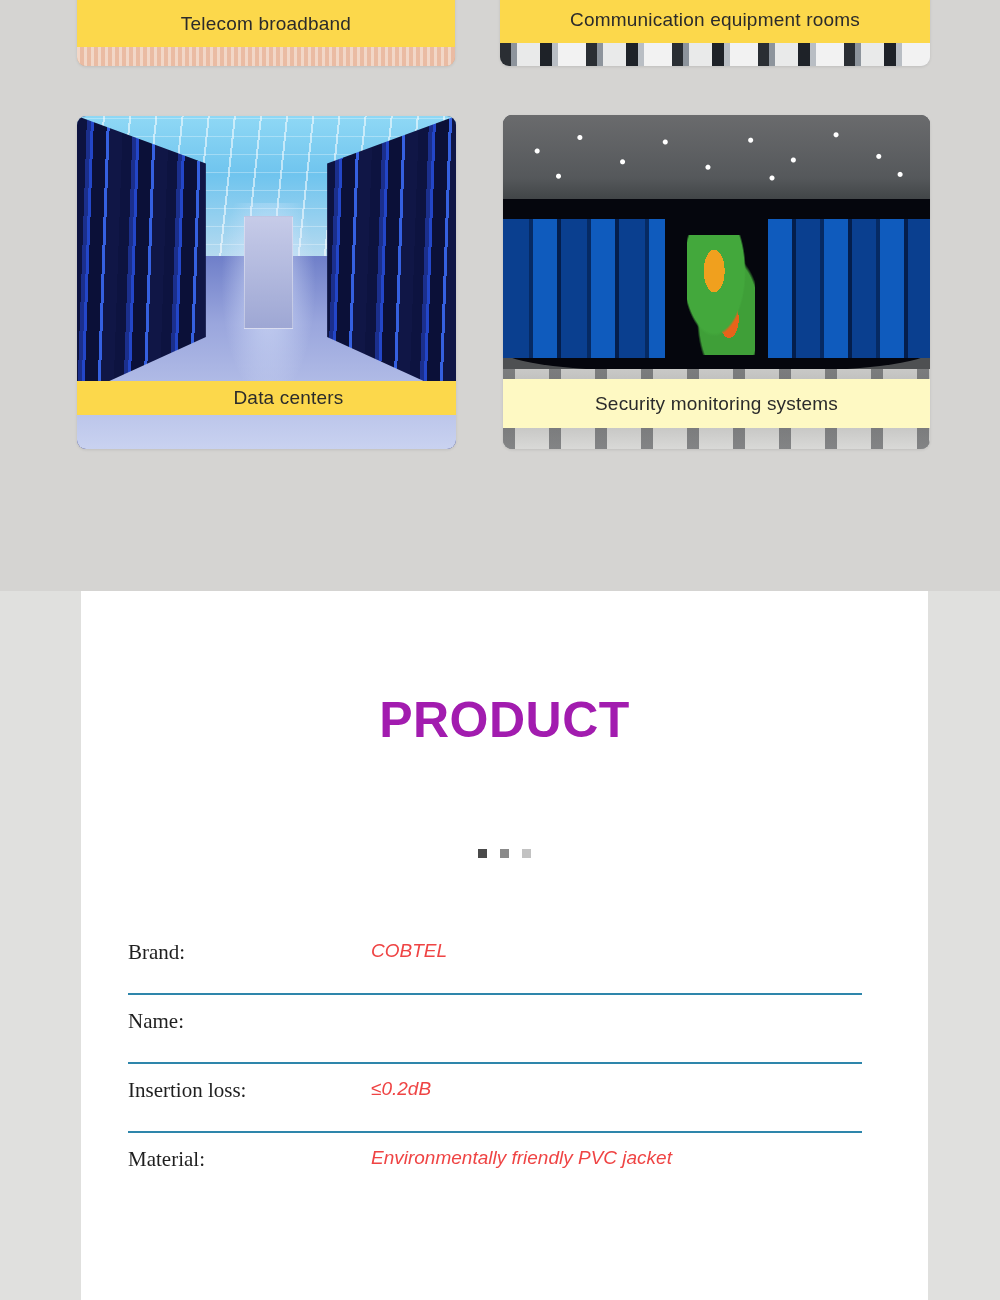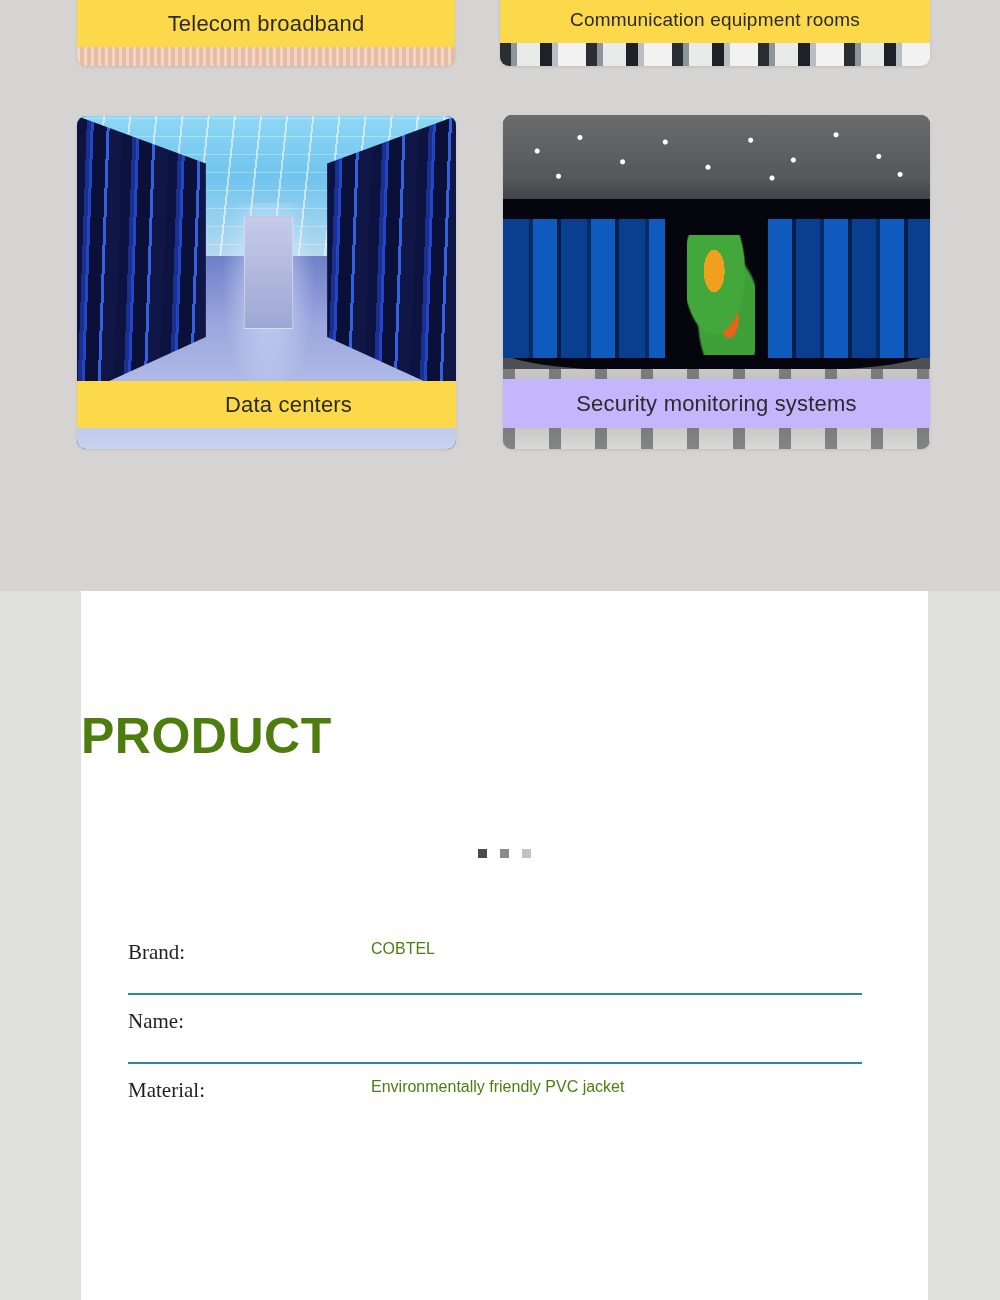--- a/index.html
+++ b/index.html
@@ -28,35 +28,35 @@
     box-shadow:0 1px 3px rgba(0,0,0,.10);
   }
 
   .card .photo { position:absolute; inset:0; }
 
   .card .caption {
     position:absolute; left:0; width:100%;
     background:#fcd council;
     display:flex; align-items:center; justify-content:center;
     color:#2b2b2b;
-    font-size:22px;
+    font-size:19px;
     letter-spacing:.2px;
     white-space:nowrap;
   }
   .card .caption.wide { font-size:19px; }
 
   
   #card-telecom   { left:77px;  top:-140px; width:378px; height:206px; }
   #card-telecom   .caption { top:140px; height:47px; }
 
   #card-commroom  { left:500px; top:-142px; width:430px; height:208px; }
   #card-commroom  .caption { top:138px; height:47px; }
 
   #card-datacenter{ left:77px;  top:116px;  width:379px; height:333px; }
-  #card-datacenter .caption { top:265px; height:47px;padding-left:44px; }
+  #card-datacenter .caption { top:265px; height:34px;padding-left:44px; }
 
   #card-security  { left:503px; top:115px;  width:427px; height:334px; }
   #card-security  .caption { top:264px; height:49px; }
 
   
   .ph-telecom {
     background:
       linear-gradient(180deg,#f3cfa8 0%, #e8b98b 45%, #dba477 100%);
   }
   .ph-telecom::after{
@@ -177,22 +177,23 @@
   .side-strip-left {
     position:absolute; left:0; top:591px; width:81px; height:709px;
     background:#e0e0de;
   }
   .side-strip-right {
     position:absolute; left:928px; top:591px; width:72px; height:709px;
     background:#e0e0de;
   }
 
   .spec-title {
-    position:absolute; left:0; top:109px; width:100%;
-    color:#4d7c0f;
+    position:absolute; left:0; top:93px; width:100%;
+    text-align:center;
+    color:#a21caf;
     font-weight:bold;
     font-size:50px;
     line-height:1.47;
     letter-spacing:.5px;
   }
 
   .dots {
     position:absolute; left:0; top:258px; width:100%;
     display:flex; justify-content:center; gap:13px;
   }
@@ -201,21 +202,21 @@
   .spec-table {
     position:absolute; left:47px; top:335px; width:780px;
   }
   .spec-row { position:relative; height:69px; }
   .spec-row .label {
     position:absolute; left:0; top:14px;
     font-size:21px; color:#1f1f1f; white-space:nowrap;font-family:Liberation Serif, serif;
   }
   .spec-row .value {
     position:absolute; left:243px; top:14px;
-    font-size:16px; color:#4d7c0f; white-space:nowrap;
+    font-size:19px; color:#ef4444; white-space:nowrap;font-style:italic;
   }
   .spec-row .rule {
     position:absolute; left:0; bottom:0; width:734px; height:2px;
     background:#2e86ab;
   }
 </style>
 </head>
 <body>
 
 <div id="page">
@@ -244,21 +245,21 @@
       <div class="caption" style="background:#fcd84b">Data centers</div>
     </div>
 
     <div class="card" id="card-security">
       <div class="photo ph-security">
         <div class="roof"></div>
         <div class="wall"></div>
         <div class="map"></div>
         <div class="desks"></div>
       </div>
-      <div class="caption" style="background:#c4b5fd">Security monitoring systems</div>
+      <div class="caption" style="background:#fef9c3">Security monitoring systems</div>
     </div>
 
   </div>
 
   <div class="side-strip-left"></div>
   <div class="side-strip-right"></div>
 
   <div class="spec-panel">
 
     <div class="spec-title">
@@ -278,20 +279,25 @@
         <div class="value">COBTEL</div>
         <div class="rule" style="background: rgb(46, 134, 171);"></div>
       </div>
 
       <div class="spec-row">
         <div class="label">Name:</div>
         <div class="rule" style="background: rgb(46, 134, 171);"></div>
       </div>
 
 
+      <div class="spec-row">
+        <div class="label">Insertion loss:</div>
+        <div class="value">≤0.2dB</div>
+        <div class="rule" style="background: rgb(46, 134, 171);"></div>
+      </div>
 
 
       <div class="spec-row">
         <div class="label">Material:</div>
         <div class="value">Environmentally  friendly  PVC  jacket</div>
       </div>
 
     </div>
   </div>
 

